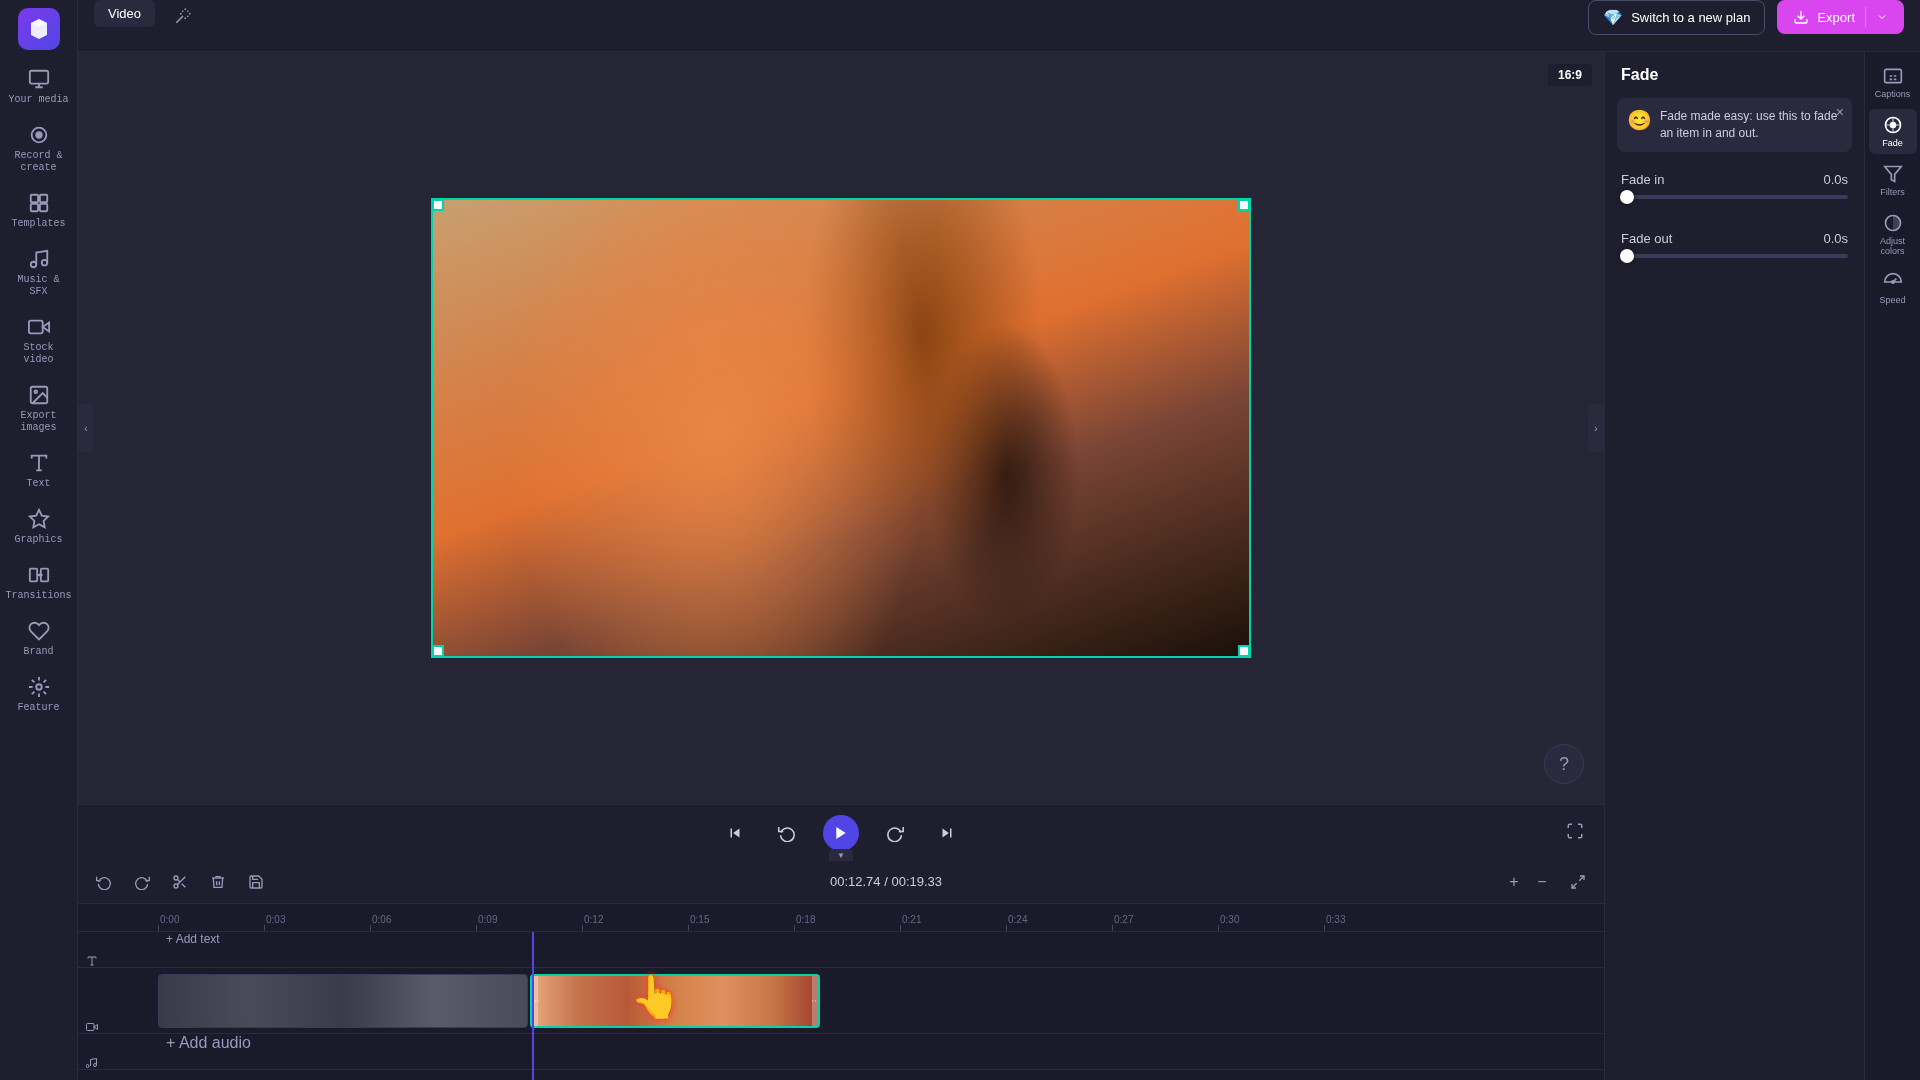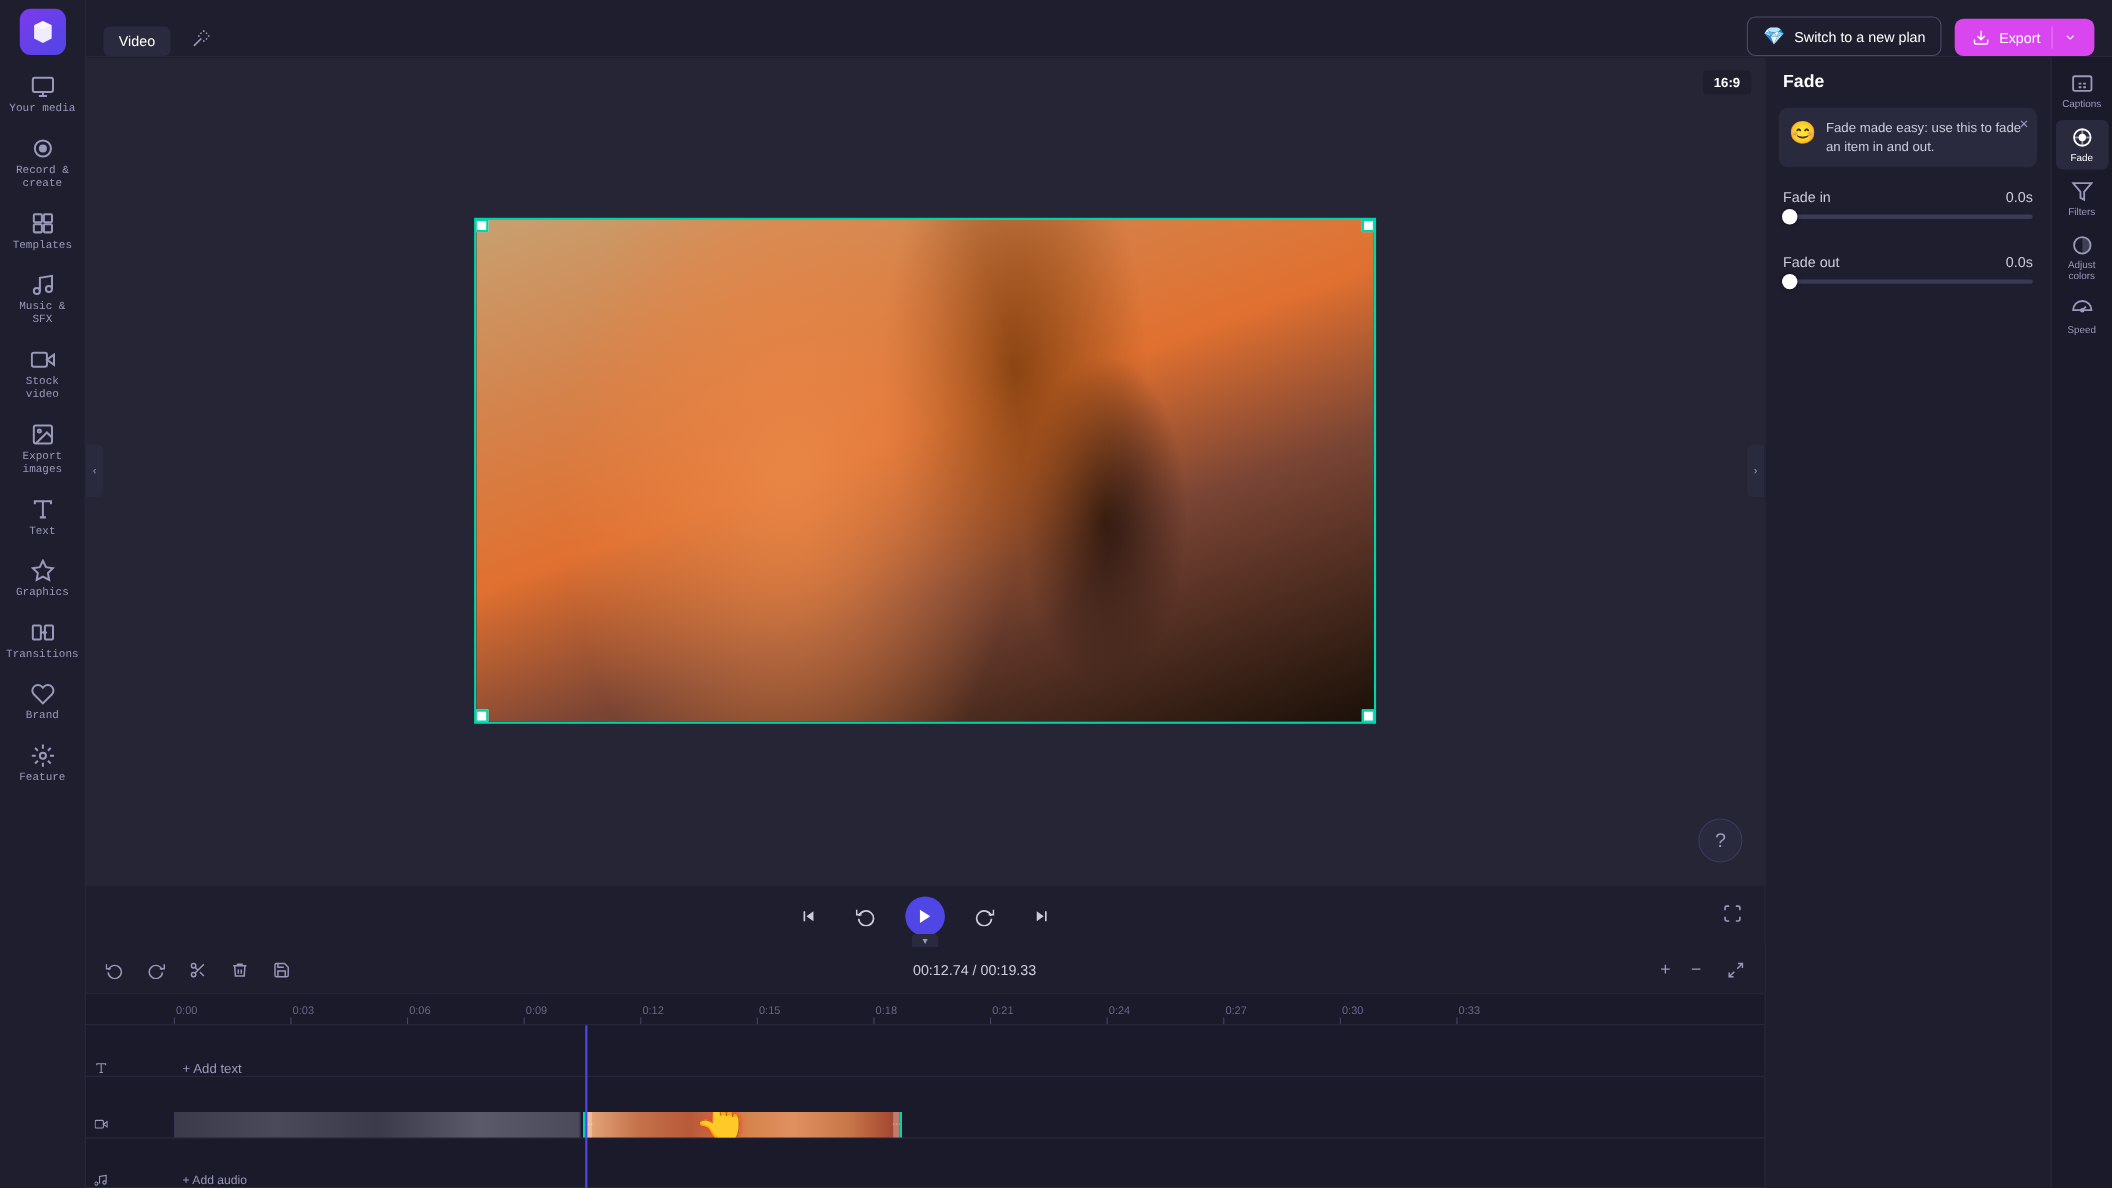--- a/index.html
+++ b/index.html
@@ -61,21 +61,21 @@
       flex-direction: column;
       height: 1080px;
       overflow: hidden;
     }
 
     
     .topbar {
       height: 52px;
       background: #1e1e2e;
       display: flex;
-      align-items: flex-end;
+      align-items: flex-start;
       padding: 0 16px;
       gap: 12px;
       border-bottom: 1px solid #2a2a3e;
       flex-shrink: 0;
     }
     .topbar-tab {
       padding: 6px 14px;
       border-radius: 6px;
       font-size: 13px;
       cursor: pointer;
@@ -396,25 +396,24 @@
 
     .timeline-tracks {
       flex: 1;
       overflow: hidden;
       position: relative;
       display: flex;
       flex-direction: column;
     }
     .track-row {
       display: flex;
-      align-items: center;
+      align-items: flex-end;
       height: 44px;
       border-bottom: 1px solid #2a2a3e;
       position: relative;
-      margin-top: 32px;
     }
     .track-label {
       width: 80px;
       padding: 0 8px;
       font-size: 11px;
       color: #9999bb;
       display: flex;
       align-items: center;
       gap: 4px;
       flex-shrink: 0;
@@ -475,21 +474,21 @@
       color: rgba(255,255,255,0.6);
       font-size: 8px;
       writing-mode: vertical-rl;
     }
 
     .add-audio-btn {
       display: flex;
       align-items: center;
       gap: 6px;
       color: #9999bb;
-      font-size: 11px;
+      font-size: 16px;
       padding: 0 8px;
       cursor: pointer;
     }
 
     
     .right-panel {
       width: 260px;
       height: 100%;
       background: #1e1e2e;
       border-left: 1px solid #2a2a3e;

